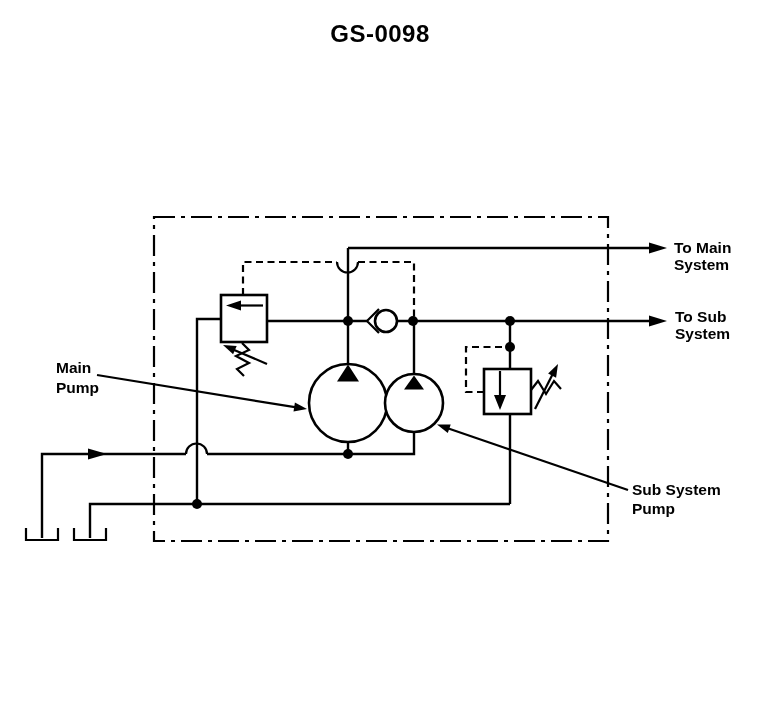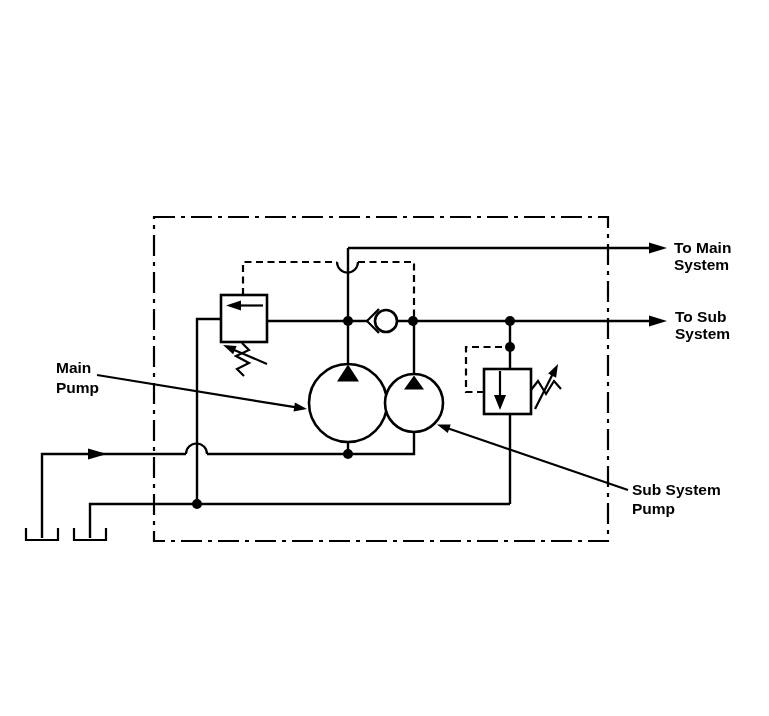--- a/index.html
+++ b/index.html
@@ -33,20 +33,21 @@
     font-size: 15.5px;
     font-weight: bold;
     fill: var(--line);
   }
 </style>
 </head>
 <body style="background: rgb(255, 255, 255);">
 
 <div class="page">
 
+  <div class="drawing-title">GS-0098</div>
 
   <svg width="769" height="716" viewBox="0 0 769 716">
 
     <g>
       <rect class="dashdot" x="154" y="217" width="454" height="324"></rect>
     </g>
 
     <g>
 
       <path class="ln" d="M348,248 H652"></path>

